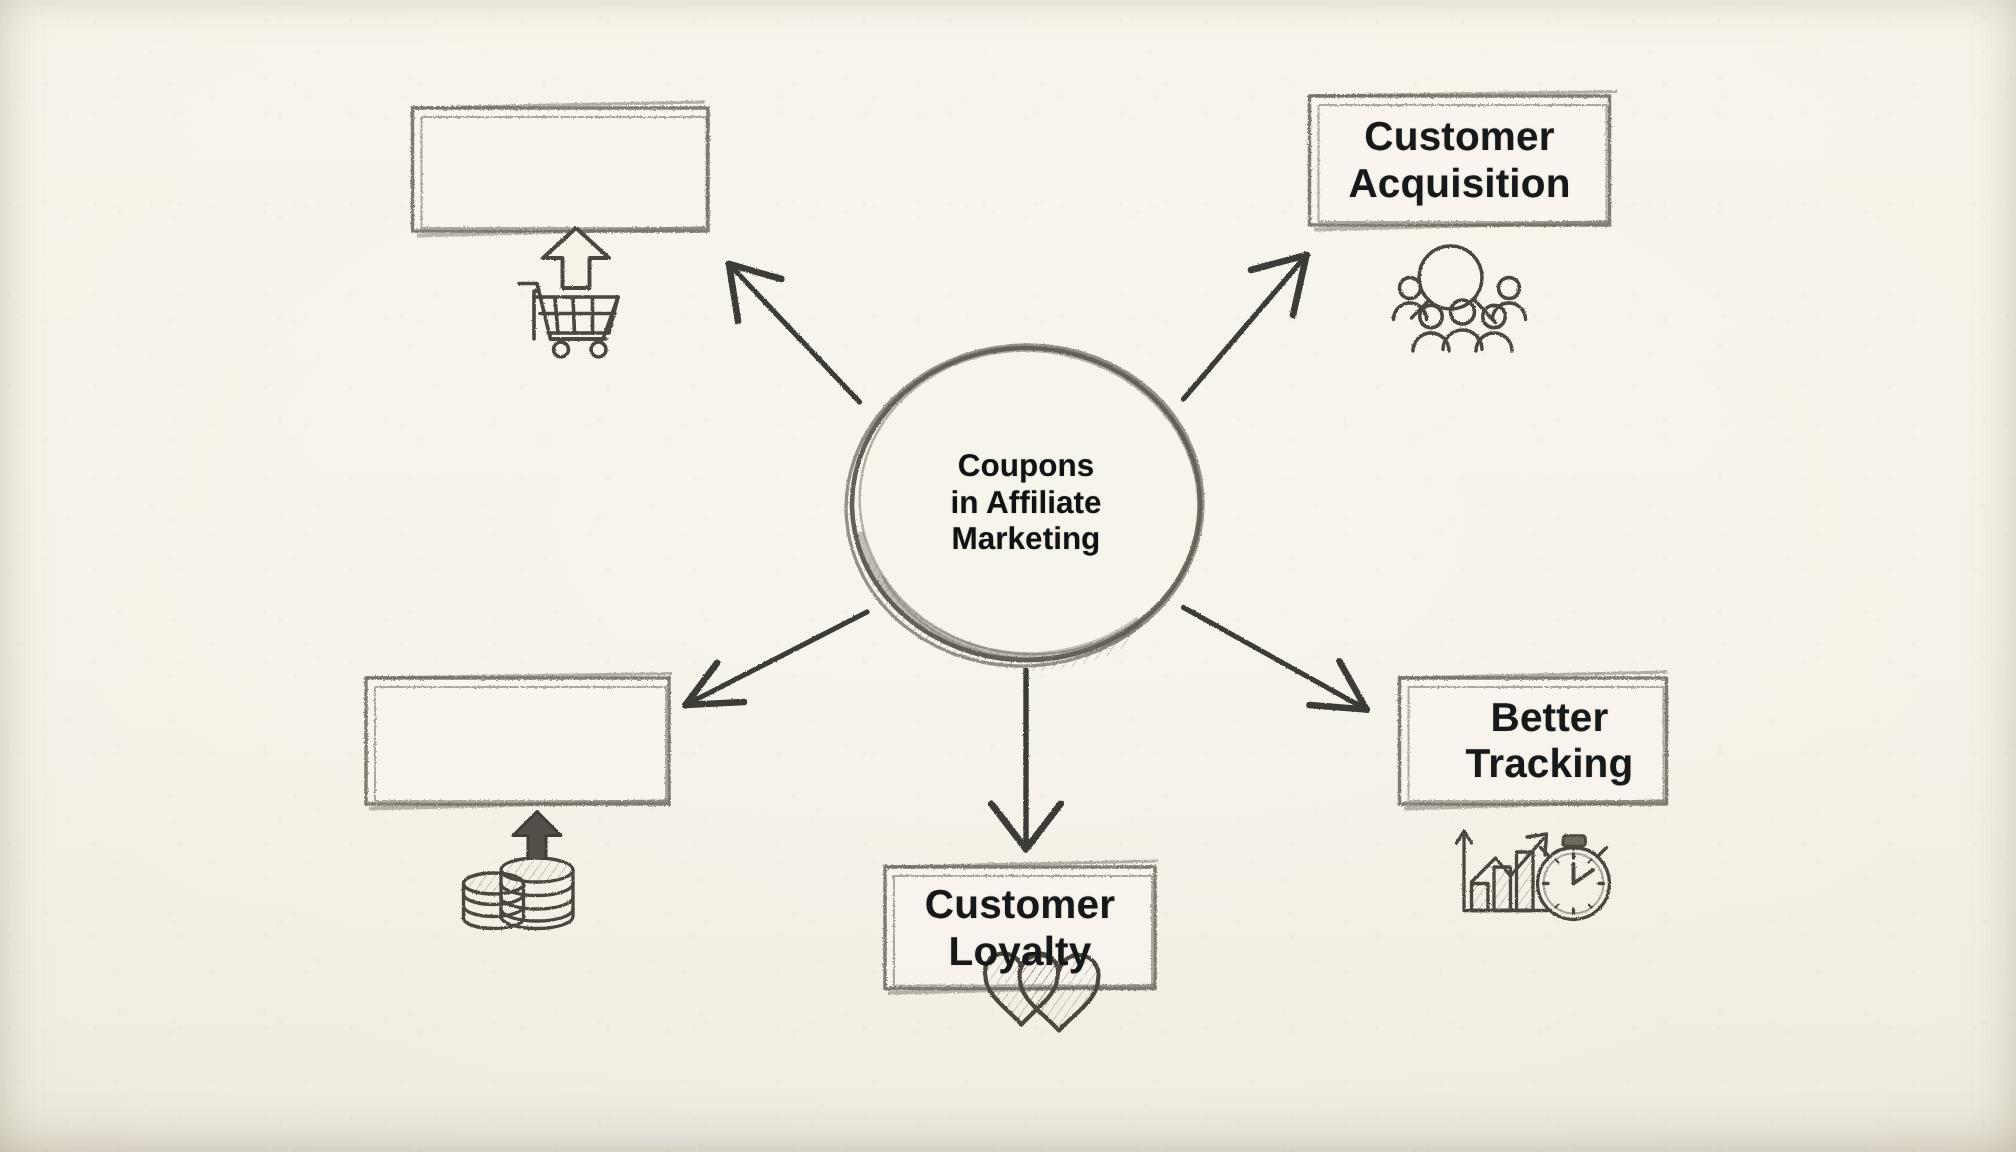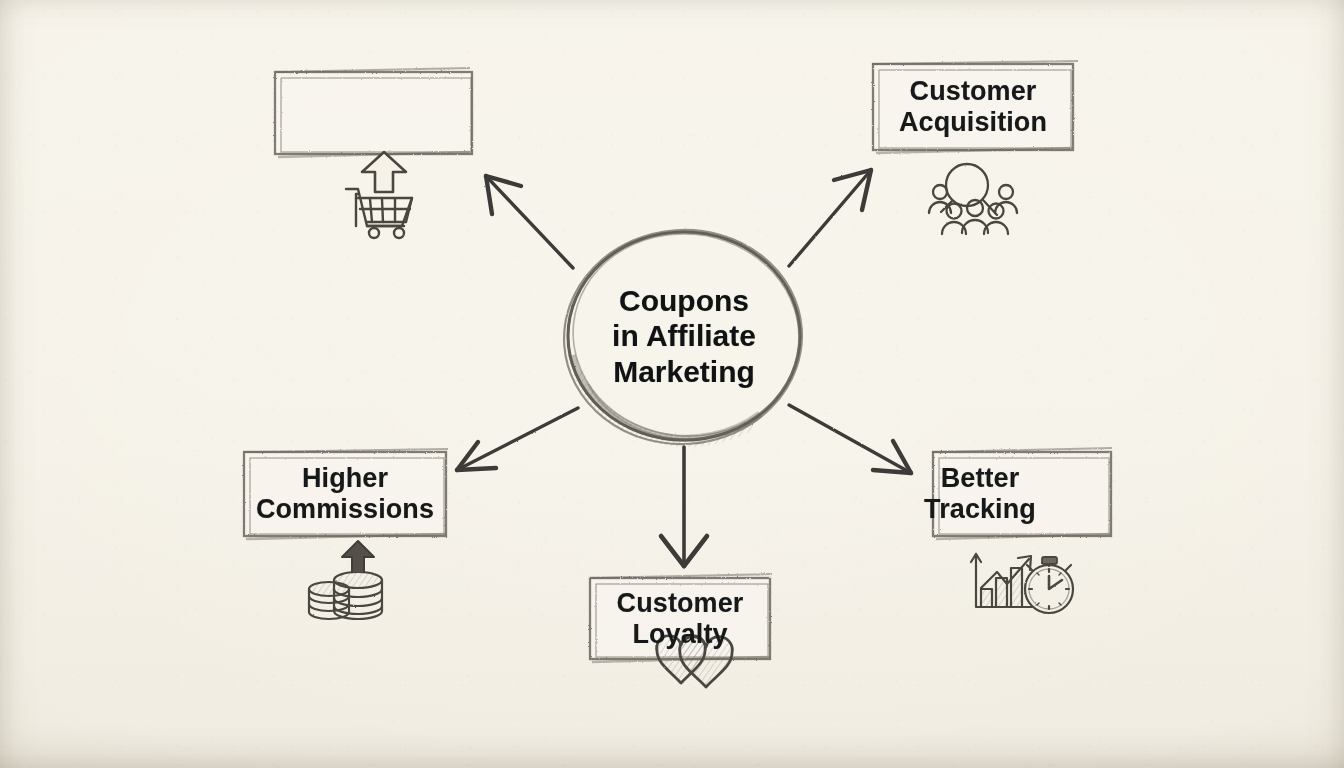--- a/index.html
+++ b/index.html
@@ -55,21 +55,21 @@
     white-space:pre-line;
     text-shadow:0 0 1px rgba(20,20,20,.22);
   }
   .center-node{
     position:absolute;
     display:flex;align-items:center;justify-content:center;
     text-align:center;
     color:#101214;font-weight:bold;
   }
   .center-node .label{
-    font-size:30px;line-height:1.17;white-space:pre-line;
+    font-size:21px;line-height:1.17;white-space:pre-line;
     text-shadow:0 0 1px rgba(20,20,20,.25);
   }
 </style>
 </head>
 <body>
 
 <div id="canvas">
 
   <div id="paper-grain"></div>
 
@@ -249,29 +249,25 @@
 in Affiliate
 Marketing</span>
   </div>
 
 
   <div class="node" style="left:873px;top:64px;width:200px;height:86px;">
     <span class="label">Customer
 Acquisition</span>
   </div>
 
-  <div class="node" style="left:244px;top:452px;width:202px;height:84px;">
-    <span class="label">Higher
-Commissions</span>
-  </div>
 
   <div class="node" style="left:590px;top:578px;width:180px;height:81px;">
     <span class="label">Customer
 Loyalty</span>
   </div>
 
-  <div class="node" style="left:880px;top:452px;width:200px;height:84px;">
+  <div class="node" style="left:933px;top:452px;width:200px;height:84px;">
     <span class="label">Better
 Tracking</span>
   </div>
 
   <div id="vignette"></div>
 </div>
 
 </body></html>

